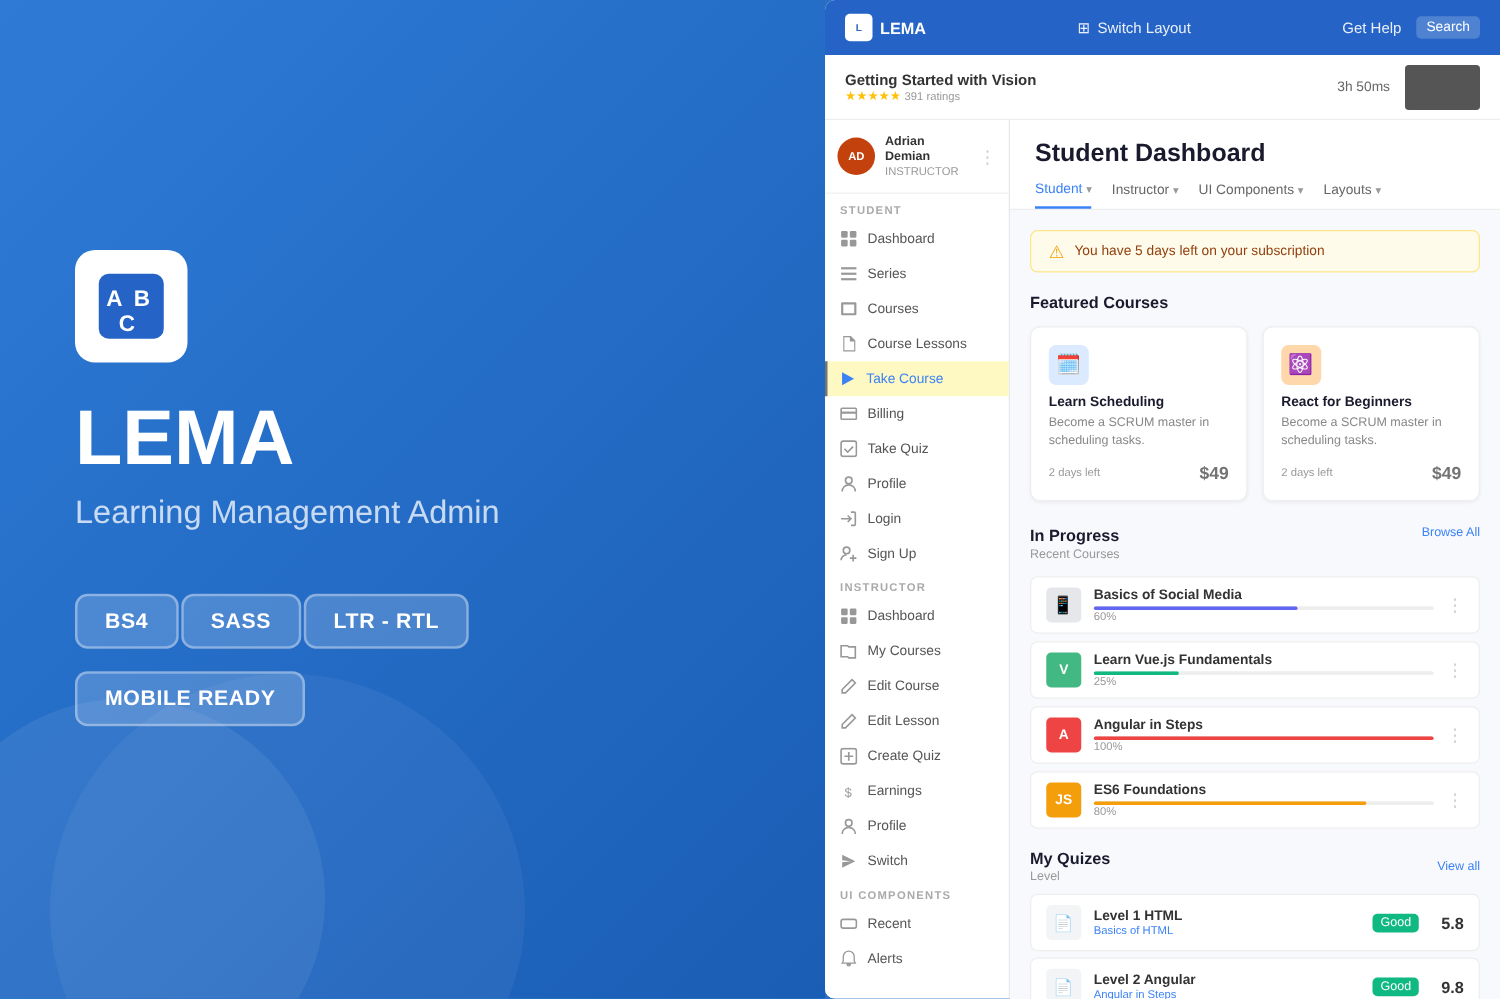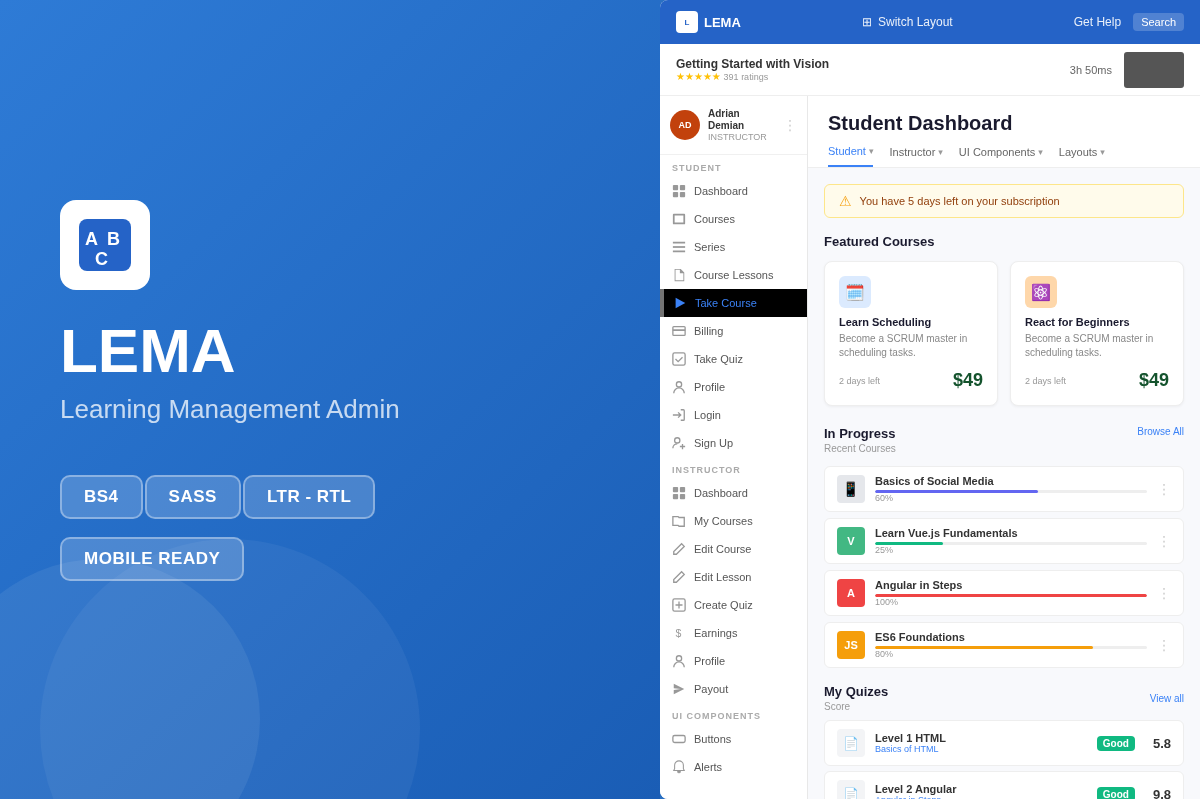--- a/index.html
+++ b/index.html
@@ -272,23 +272,23 @@
       align-items: center;
       gap: 8px;
       padding: 7px 12px;
       cursor: pointer;
       font-size: 11px;
       color: #555;
       position: relative;
     }
 
     .sidebar-item.active {
-      background: #000000;
+      background: #fef9c3;
       color: #3b82f6;
-      border-left: 4px solid #737373;
+      border-left: 2px solid #737373;
       padding-left: 9px;
     }
 
     .sidebar-item-icon {
       width: 14px;
       height: 14px;
       opacity: 0.6;
       flex-shrink: 0;
     }
 
@@ -420,23 +420,23 @@
       justify-content: space-between;
       align-items: center;
     }
 
     .course-days-left {
       font-size: 9px;
       color: #999;
     }
 
     .course-price {
-      font-size: 18px;
+      font-size: 14px;
       font-weight: 700;
-      color: #14532d;
+      color: #737373;
     }
 
     
     .in-progress-header {
       display: flex;
       justify-content: space-between;
       align-items: flex-start;
       margin-bottom: 12px;
     }
 
@@ -563,21 +563,21 @@
 
     .quiz-course {
       font-size: 9px;
       color: #3b82f6;
     }
 
     .quiz-score-badge {
       border-radius: 4px;
       padding: 2px 6px;
       font-size: 10px;
-      font-weight: 700;
+      font-weight: 400;
       color: white;
     }
 
     .quiz-score {
       font-size: 13px;
       font-weight: 700;
       color: #333;
       margin-left: 8px;
     }
 
@@ -675,31 +675,31 @@
           <svg class="sidebar-item-icon" viewBox="0 0 16 16" fill="currentColor">
               <rect x="1" y="1" width="6" height="6" rx="1"></rect>
               <rect x="9" y="1" width="6" height="6" rx="1"></rect>
               <rect x="1" y="9" width="6" height="6" rx="1"></rect>
               <rect x="9" y="9" width="6" height="6" rx="1"></rect>
             </svg>
           <span>Dashboard</span>
         </div>
         <div class="sidebar-item">
           <svg class="sidebar-item-icon" viewBox="0 0 16 16" fill="currentColor">
-              <path d="M2 2h12a1 1 0 011 1v10a1 1 0 01-1 1H2a1 1 0 01-1-1V3a1 1 0 011-1zm1 2v8h10V4H3z"></path>
-            </svg>
-          <span>Courses</span>
-        </div>
-        <div class="sidebar-item">
-          <svg class="sidebar-item-icon" viewBox="0 0 16 16" fill="currentColor">
               <rect x="1" y="2" width="14" height="2"></rect>
               <rect x="1" y="7" width="14" height="2"></rect>
               <rect x="1" y="12" width="14" height="2"></rect>
             </svg>
           <span>Series</span>
+        </div>
+        <div class="sidebar-item">
+          <svg class="sidebar-item-icon" viewBox="0 0 16 16" fill="currentColor">
+              <path d="M2 2h12a1 1 0 011 1v10a1 1 0 01-1 1H2a1 1 0 01-1-1V3a1 1 0 011-1zm1 2v8h10V4H3z"></path>
+            </svg>
+          <span>Courses</span>
         </div>
         <div class="sidebar-item">
           <svg class="sidebar-item-icon" viewBox="0 0 16 16" fill="currentColor">
               <path d="M3 1h7l4 4v10H3V1zm1 1v12h9V6H9V2H4zm6 .5L12.5 5H10V2.5z"></path>
             </svg>
           <span>Course Lessons</span>
         </div>
         <div class="sidebar-item active">
           <svg class="sidebar-item-icon" viewBox="0 0 16 16" fill="currentColor">
               <path d="M3 2l11 6-11 6V2z"></path>
@@ -788,29 +788,29 @@
           <svg class="sidebar-item-icon" viewBox="0 0 16 16" fill="currentColor">
               <circle cx="8" cy="5" r="3" fill="none" stroke="currentColor" stroke-width="1.5"></circle>
               <path d="M2 15c0-3.3 2.7-6 6-6s6 2.7 6 6" fill="none" stroke="currentColor" stroke-width="1.5"></path>
             </svg>
           <span>Profile</span>
         </div>
         <div class="sidebar-item">
           <svg class="sidebar-item-icon" viewBox="0 0 16 16" fill="currentColor">
               <path d="M2 2l12 6-12 6V9l8-1-8-1V2z"></path>
             </svg>
-          <span>Payout</span>
+          <span>Switch</span>
         </div>
 
         <div class="sidebar-section-label">UI COMPONENTS</div>
         <div class="sidebar-item">
           <svg class="sidebar-item-icon" viewBox="0 0 16 16" fill="currentColor">
               <rect x="1" y="4" width="14" height="8" rx="2" fill="none" stroke="currentColor" stroke-width="1.5"></rect>
             </svg>
-          <span>Buttons</span>
+          <span>Recent</span>
         </div>
         <div class="sidebar-item">
           <svg class="sidebar-item-icon" viewBox="0 0 16 16" fill="currentColor">
               <path d="M8 1a5 5 0 015 5v4l1 2H2l1-2V6a5 5 0 015-5zm-1.5 12h3a1.5 1.5 0 01-3 0z" fill="none" stroke="currentColor" stroke-width="1.2"></path>
             </svg>
           <span>Alerts</span>
         </div>
 
       </div>
 
@@ -927,21 +927,21 @@
                 </div>
                 <div class="progress-pct">80%</div>
               </div>
               <span class="progress-more">⋮</span>
             </div>
           </div>
 
           <div class="quizzes-header" style="margin-top:16px;">
             <div>
               <div class="section-title" style="margin-bottom:2px;">My Quizes</div>
-              <div class="quizzes-subtitle">Score</div>
+              <div class="quizzes-subtitle">Level</div>
             </div>
             <span class="view-all">View all</span>
           </div>
 
           <div>
 
             <div class="quiz-item">
               <div class="quiz-icon">📄</div>
               <div class="quiz-info">
                 <div class="quiz-name">Level 1 HTML</div>

